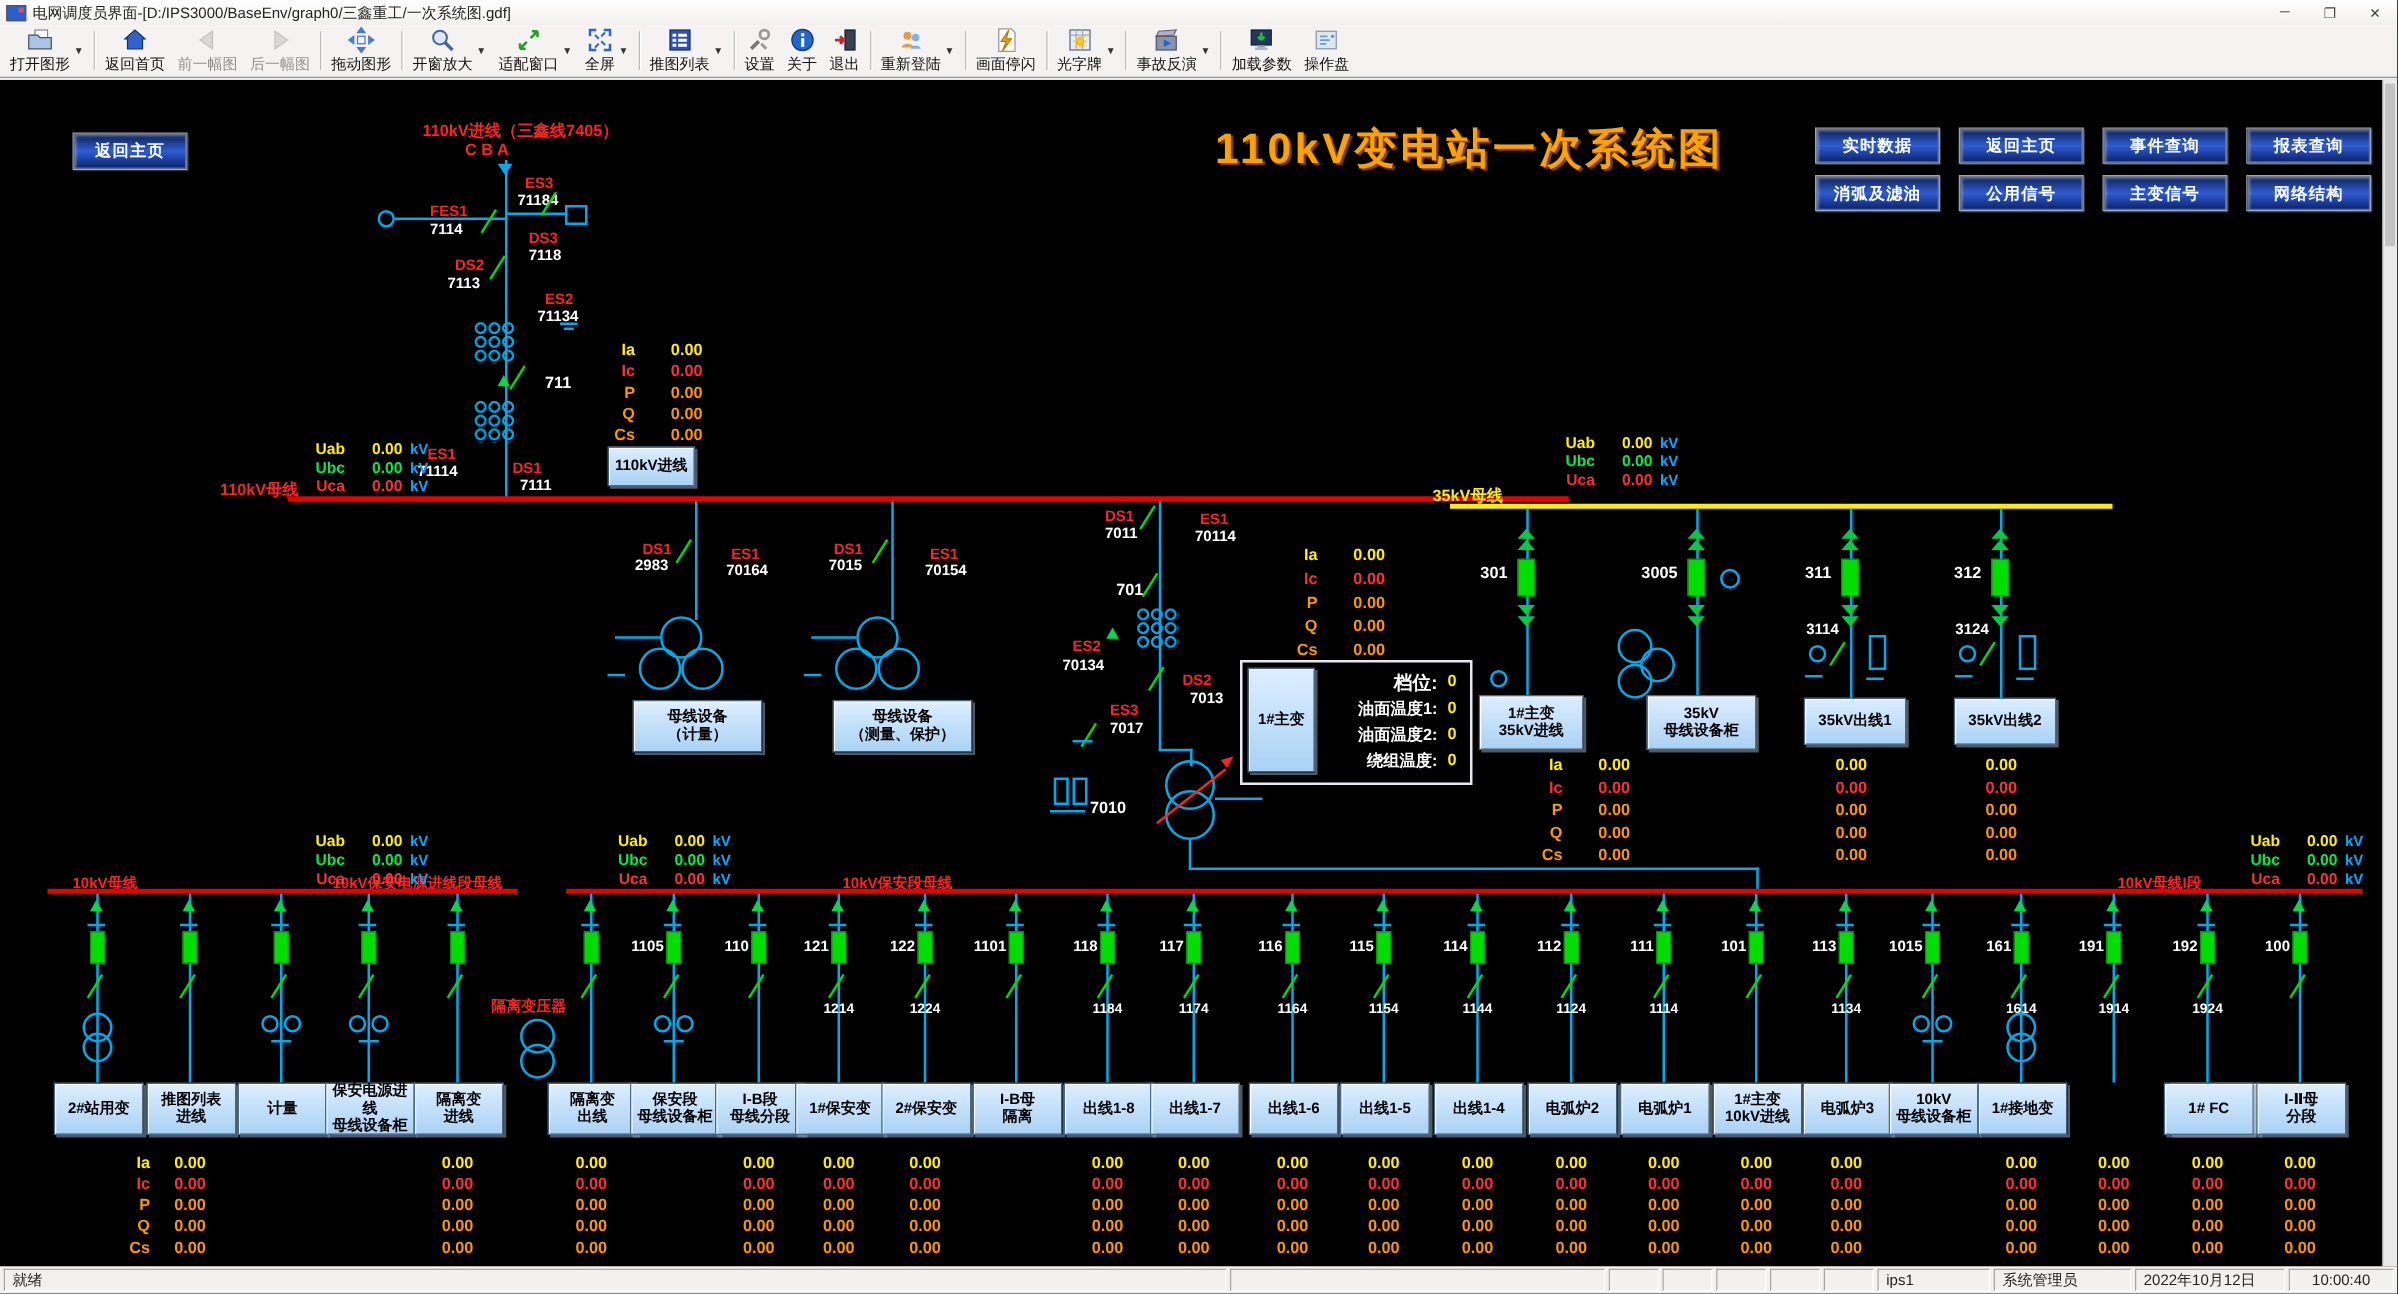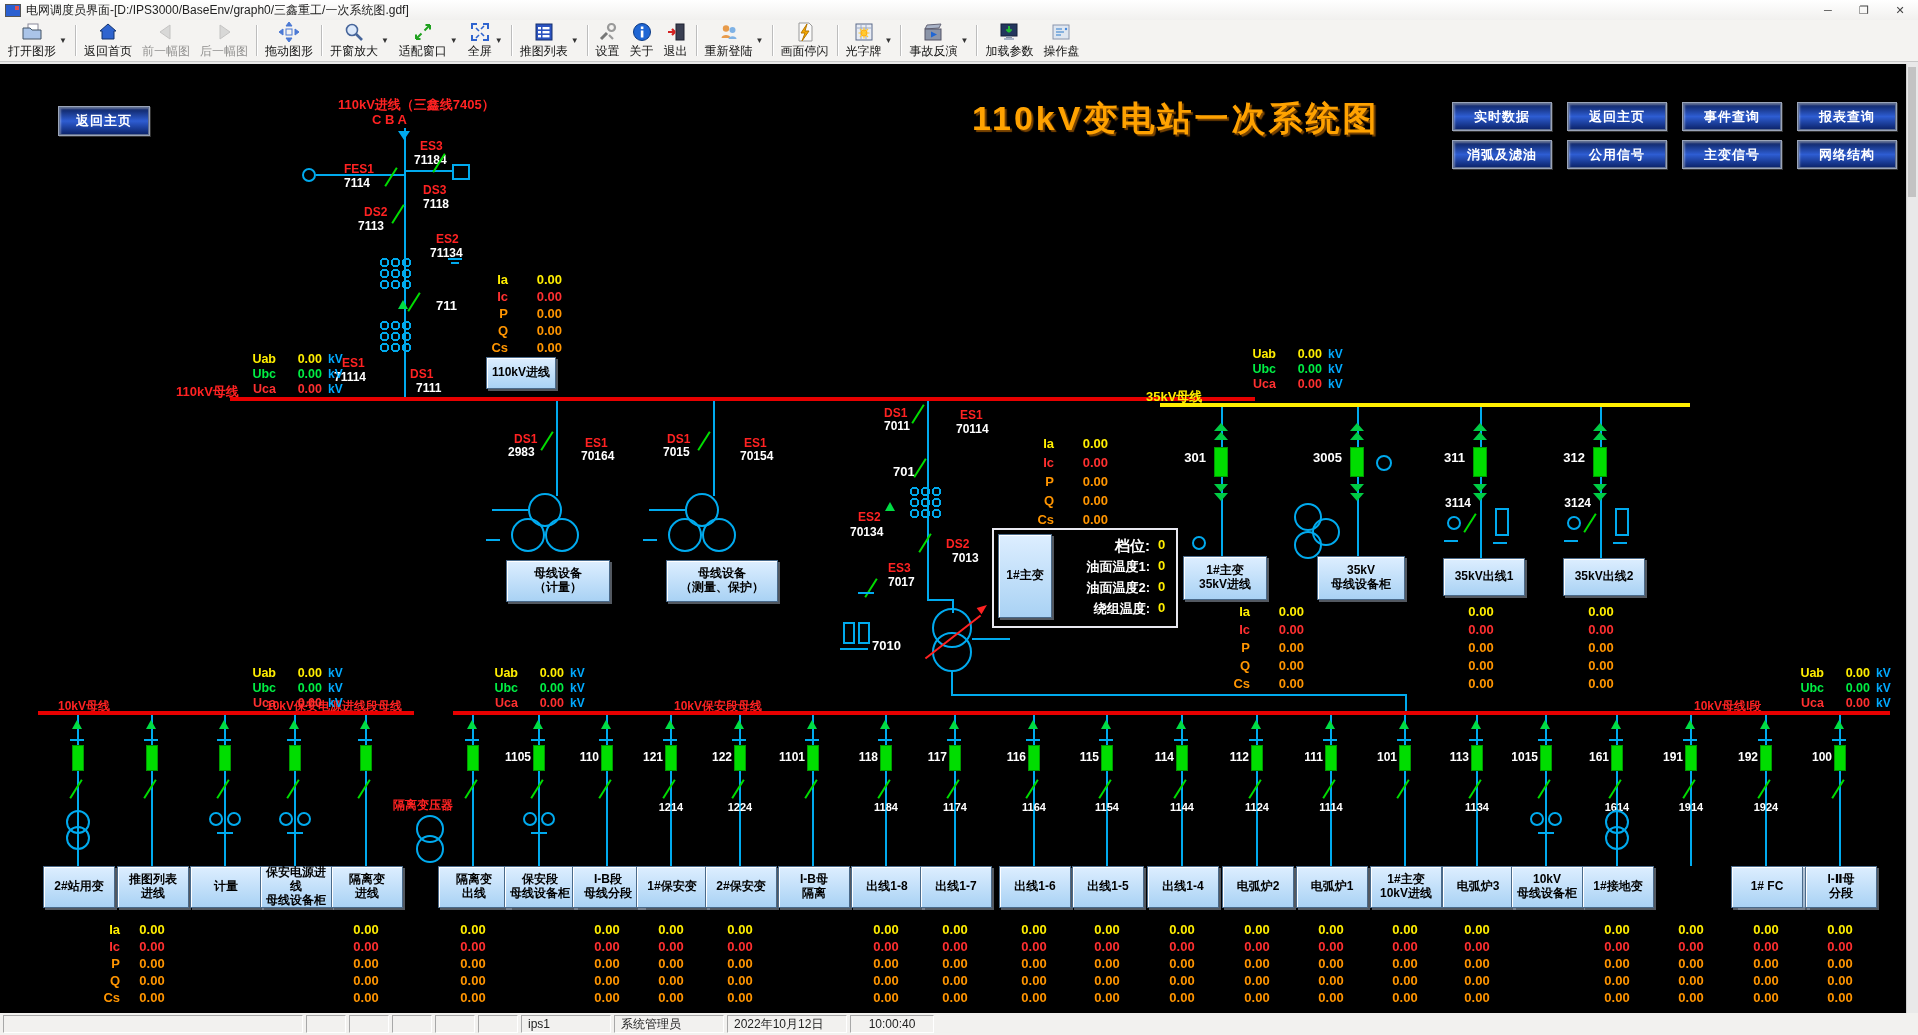--- a/index.html
+++ b/index.html
@@ -430,20 +430,21 @@
 <div class="abs lbl red" style="left:674px;top:698px">10kV保安段母线</div>
 <div class="abs lbl red" style="left:1694px;top:698px">10kV母线I段</div>
 <div class="abs busr" style="left:38px;top:711px;width:376px"></div>
 <div class="abs busr" style="left:453px;top:711px;width:1437px"></div>
 <div class="abs lbl red" style="left:393px;top:797px">隔离变压器</div>
 <div class="abs circ" style="left:416px;top:815px;width:28px;height:28px"></div>
 <div class="abs circ" style="left:416px;top:835px;width:28px;height:28px"></div>
 <div id="s10"></div>
 
 <div class="statusbar" id="statusbar">
+    <div class="sb-cell" style="flex: 1 1 0%;">就绪</div>
     <div class="sb-cell" style="width: 300px;"></div>
     <div class="sb-cell" style="width: 40px;"></div>
     <div class="sb-cell" style="width: 40px;"></div>
     <div class="sb-cell" style="width: 40px;"></div>
     <div class="sb-cell" style="width: 40px;"></div>
     <div class="sb-cell" style="width: 40px;"></div>
     <div class="sb-cell" style="width: 90px;">ips1</div>
     <div class="sb-cell" style="width: 110px;">系统管理员</div>
     <div class="sb-cell" style="width: 120px;">2022年10月12日</div>
     <div class="sb-cell" style="width: 84px; justify-content: center;">10:00:40</div>

